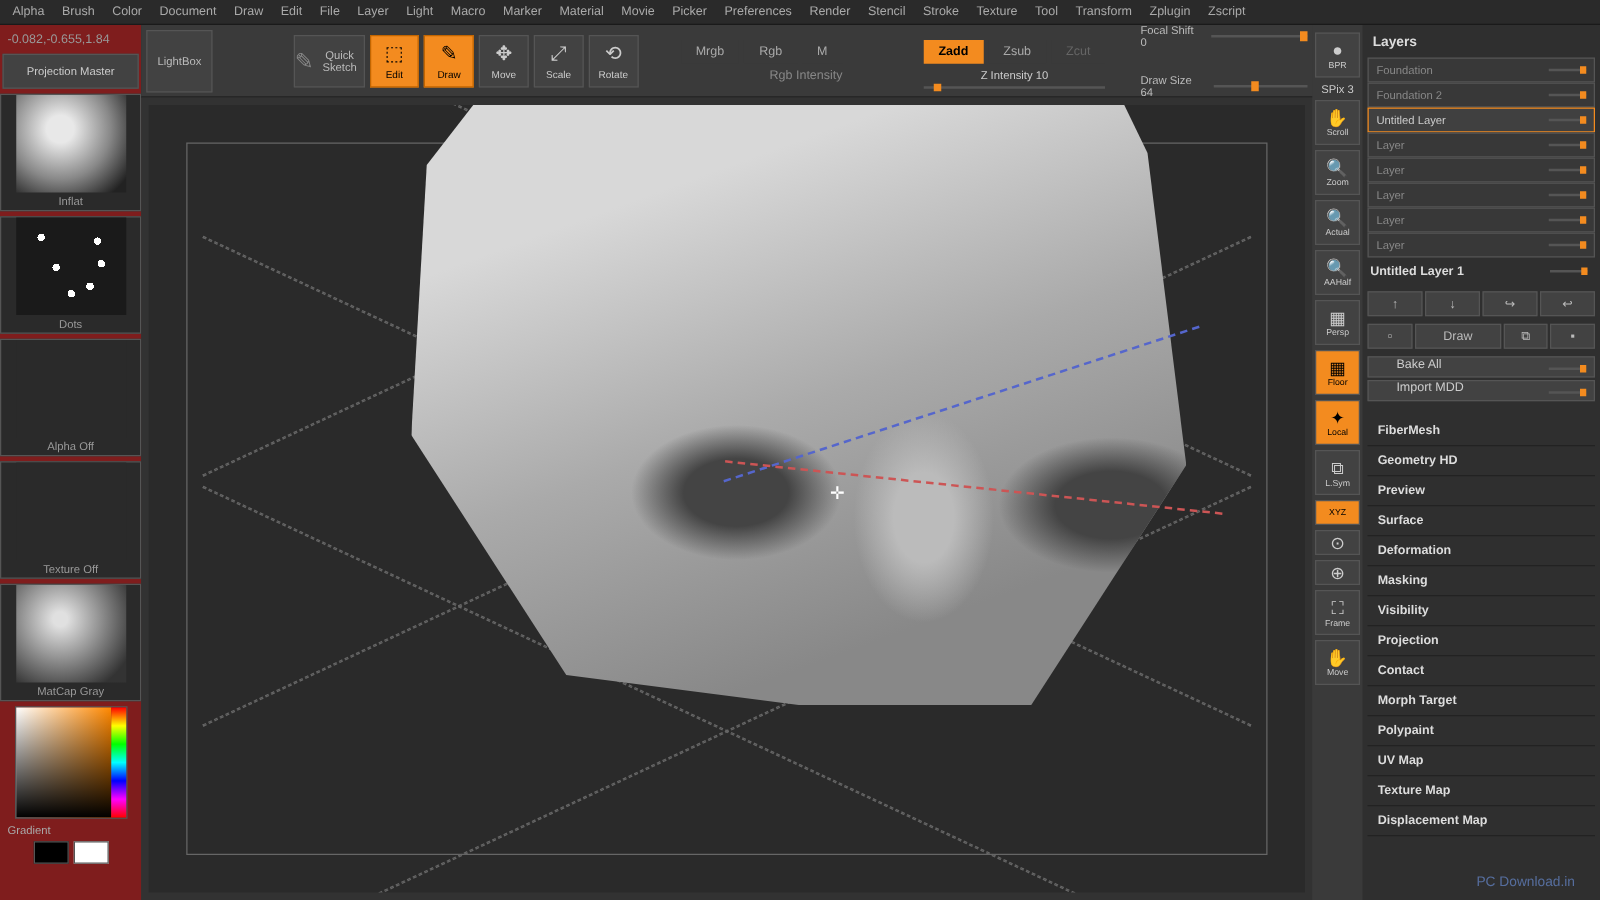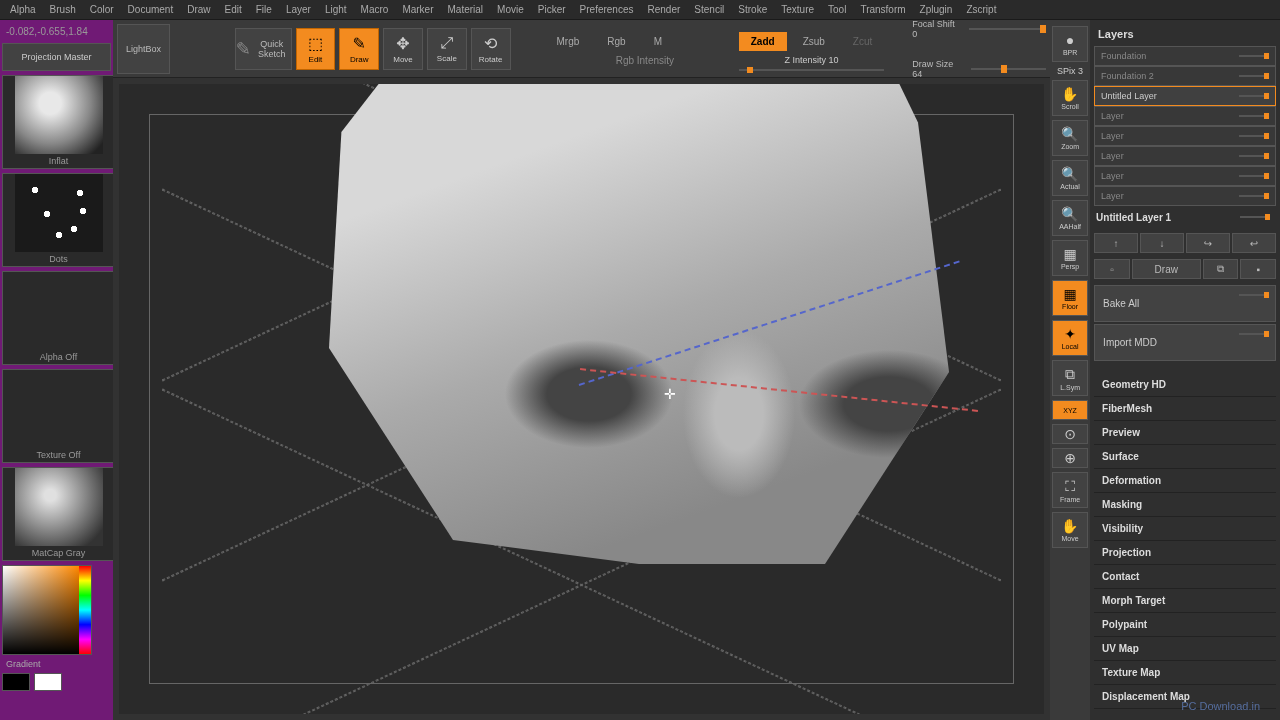--- a/index.html
+++ b/index.html
@@ -1,20 +1,20 @@
 <!DOCTYPE html>
 <html><head>
 <meta charset="utf-8">
 <style>
 *{margin:0;padding:0;box-sizing:border-box;font-family:Arial,sans-serif;user-select:none}
 body{background:#3a3a3a;color:#bbb;width:1280px;height:720px;overflow:hidden;font-size:10px;position:relative}
 .menubar{background:#2a2a2a;height:20px;display:flex;align-items:center;padding:0 4px;gap:2px;border-bottom:1px solid #1a1a1a}
 .menubar span{padding:2px 6px;cursor:pointer;color:#aaa}
 .main{display:flex;height:700px}
-.leftcol{width:113px;background:#701a75;display:flex;flex-direction:column;align-items:flex-start;gap:4px;padding:4px 2px}
+.leftcol{width:113px;background:#7f1d1d;display:flex;flex-direction:column;align-items:center;gap:4px;padding:4px 2px}
 .coords{color:#999;font-size:10px;width:100%;padding:2px 4px;text-align:left}
 .bigbtn{width:90px;height:28px;background:#424242;border:1px solid #555;display:flex;align-items:center;justify-content:center;text-align:center;font-size:9px;color:#ccc;position:relative}
 .thumb{width:113px;background:#2a2a2a;border:1px solid #555;display:flex;flex-direction:column;align-items:center}
 .thumb .img{width:88px;height:78px;background:radial-gradient(circle at 40% 35%,#e8e8e8 15%,#888 55%,#222 90%)}
 .thumb .lbl{font-size:9px;color:#999;padding:2px}
 .dots{width:88px;height:78px;background:#1a1a1a;position:relative}
 .dots::before{content:"";position:absolute;width:60px;height:60px;top:10px;left:14px;background:
 radial-gradient(circle at 10% 10%,#fff 3px,transparent 3px),
 radial-gradient(circle at 30% 50%,#fff 3px,transparent 3px),
 radial-gradient(circle at 50% 85%,#fff 3px,transparent 3px),
@@ -56,21 +56,21 @@
 .sbtn.active{background:#f38b1f;color:#000}
 .sbtn .ico{font-size:14px}
 .panel{width:210px;background:#2f2f2f;display:flex;flex-direction:column;padding:4px;gap:2px}
 .panel-header{font-size:11px;color:#ddd;font-weight:bold;padding:4px}
 .layer-row{height:20px;background:#383838;border:1px solid #555;display:flex;align-items:center;padding:0 6px;font-size:9px;color:#888;position:relative}
 .layer-row.sel{border-color:#f38b1f;color:#ccc;background:#404040}
 .layer-row .sl{position:absolute;right:6px;top:8px;width:30px;height:2px;background:#555}
 .layer-row .sl::after{content:"";position:absolute;right:0;width:5px;height:6px;background:#f38b1f;top:-2px}
 .btnrow{display:flex;gap:2px;margin-top:4px}
 .btnrow .sm{flex:1;height:20px;background:#424242;border:1px solid #555;display:flex;align-items:center;justify-content:center;font-size:10px}
-.wide-btn{height:37px;background:#424242;border:1px solid #555;display:flex;align-items:center;padding:0 8px;font-size:10px;color:#ccc;position:relative}
+.wide-btn{height:17px;background:#424242;border:1px solid #555;display:flex;padding:0 22px;font-size:10px;color:#ccc;position:relative}
 .wide-btn .sl{position:absolute;right:6px;top:8px;width:30px;height:2px;background:#555}
 .wide-btn .sl::after{content:"";position:absolute;right:0;width:5px;height:6px;background:#f38b1f;top:-2px}
 .acc-item{padding:6px 8px;font-size:10px;color:#ddd;font-weight:bold;border-bottom:1px solid #222;cursor:pointer}
 .quick-sketch{width:60px;height:42px;background:#424242;border:1px solid #555;display:flex;align-items:center;justify-content:center;font-size:9px;text-align:center;gap:2px}
 .quick-sketch .ico{font-size:18px;color:#888}
 .footer-wm{position:absolute;bottom:8px;right:20px;color:#68c;font-size:11px;opacity:.7}
 </style>
 </head>
 <body>
 
@@ -323,22 +323,22 @@
     <div class="wide-btn" style="margin-top:4px">
         <span>Bake All</span>
         <div class="sl"></div>
       </div>
     <div class="wide-btn">
         <span>Import MDD</span>
         <div class="sl"></div>
       </div>
     <div style="height:8px"></div>
     <div id="accordion">
+        <div class="acc-item">FiberMesh</div>
         <div class="acc-item">Geometry HD</div>
-        <div class="acc-item">FiberMesh</div>
         <div class="acc-item">Preview</div>
         <div class="acc-item">Surface</div>
         <div class="acc-item">Deformation</div>
         <div class="acc-item">Masking</div>
         <div class="acc-item">Visibility</div>
         <div class="acc-item">Projection</div>
         <div class="acc-item">Contact</div>
         <div class="acc-item">Morph Target</div>
         <div class="acc-item">Polypaint</div>
         <div class="acc-item">UV Map</div>

